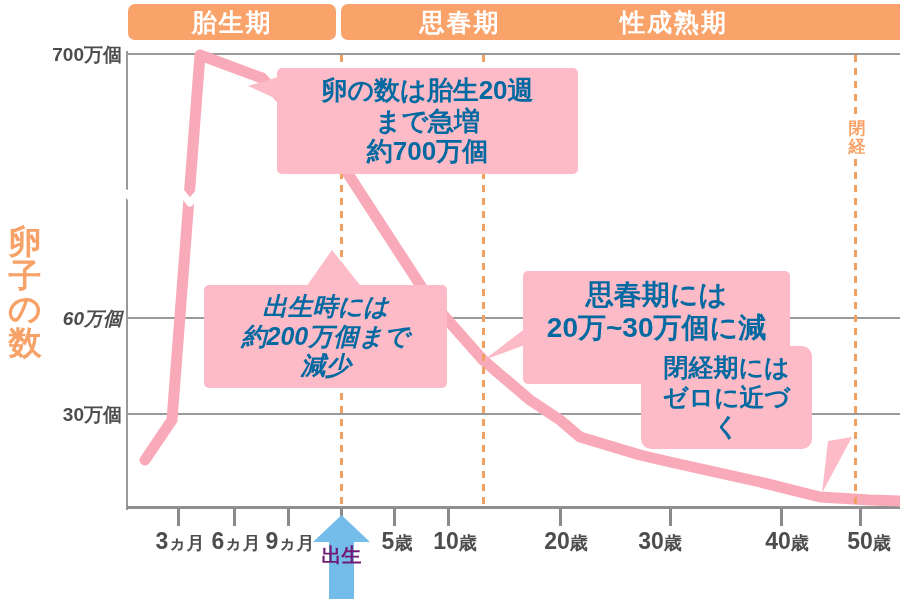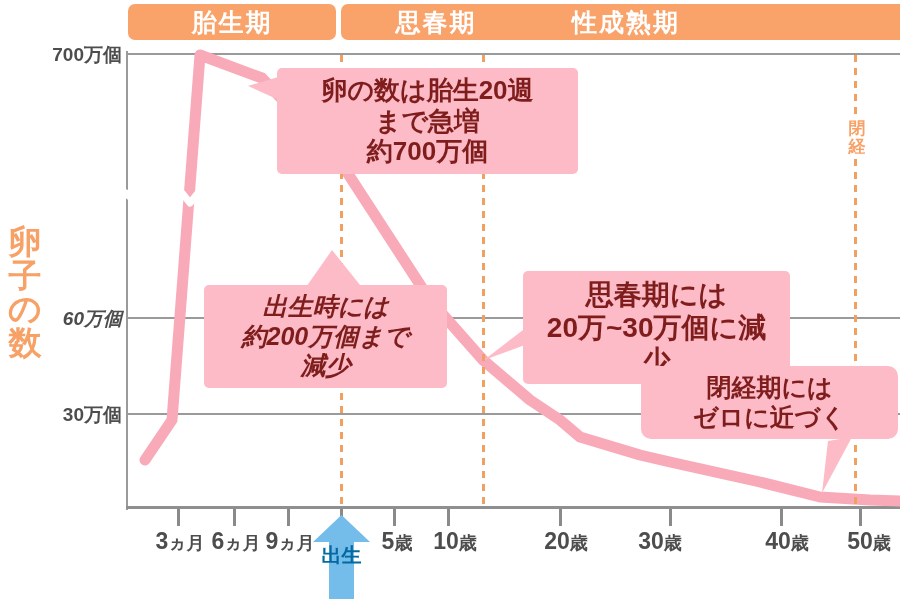--- a/index.html
+++ b/index.html
@@ -26,21 +26,21 @@
     font-size:25px;
     font-weight:bold;
     letter-spacing:2px;
     display:flex;align-items:center;justify-content:center;
     box-sizing:border-box;
   }
   #banner-fetal{left:128px;width:208px;}
   #banner-rest{left:341px;width:566px;border-radius:7px 0 0 7px;
     justify-content:flex-start;gap:0;padding-left:0;}
   #banner-rest .seg{
-    display:flex;align-items:center;justify-content:center;height:100%;
+    display:flex;align-items:center;justify-content:center;height:100%;margin-left:24px;
   }
   #seg-puberty{width:190px;}
   #seg-mature{width:190px;}
   #seg-meno{width:175px;}
 
   
   #plot{
     position:absolute;
     left:128px;top:53px;
     width:772px;height:455px;
@@ -93,21 +93,21 @@
   .xlabel .unit{font-size:18px;}
 
   
   #birth-arrow{
     position:absolute;left:313px;top:515px;width:57px;height:84px;
     color:#ffffff;
   }
   #birth-arrow .txt{
     position:absolute;left:0;top:30px;width:57px;
     text-align:center;font-size:20px;font-weight:bold;
-    line-height:1.06;color:#0369a1;
+    line-height:1.06;color:#701a75;
   }
 
   
   .vdot{
     position:absolute;width:3px;
     background-image:linear-gradient(#f0a060 52%,rgba(255,255,255,0) 0);
     background-size:3px 13px;
     background-repeat:repeat-y;
   }
 
@@ -119,31 +119,31 @@
     text-shadow:
       -2px -2px 0 #fff, 2px -2px 0 #fff, -2px 2px 0 #fff, 2px 2px 0 #fff,
       0 -2px 0 #fff, 0 2px 0 #fff, -2px 0 0 #fff, 2px 0 0 #fff;
   }
 
   
   .callout{
     position:absolute;
     background:#fcbbc6;
     border-radius:5px;
-    color:#7f1d1d;
+    color:#0369a1;
     font-weight:bold;
     text-align:center;
     line-height:1.18;
     box-sizing:border-box;
     padding:7px 12px;
   }
   #callout-1{left:277px;top:68px;width:301px;font-size:26px;}
   #callout-2{left:204px;top:285px;width:243px;font-size:25px;font-style:italic;}
   #callout-3{left:523px;top:271px;width:267px;font-size:28px;}
-  #callout-4{left:641px;top:366px;width:257px;font-size:25px;border-radius:10px;}
+  #callout-4{left:641px;top:346px;width:171px;font-size:25px;border-radius:10px;}
 
   svg{display:block;overflow:visible;}
 </style>
 </head>
 <body>
 
 <div id="stage">
 
   <div class="banner" id="banner-fetal">
     <span>胎生期</span>

